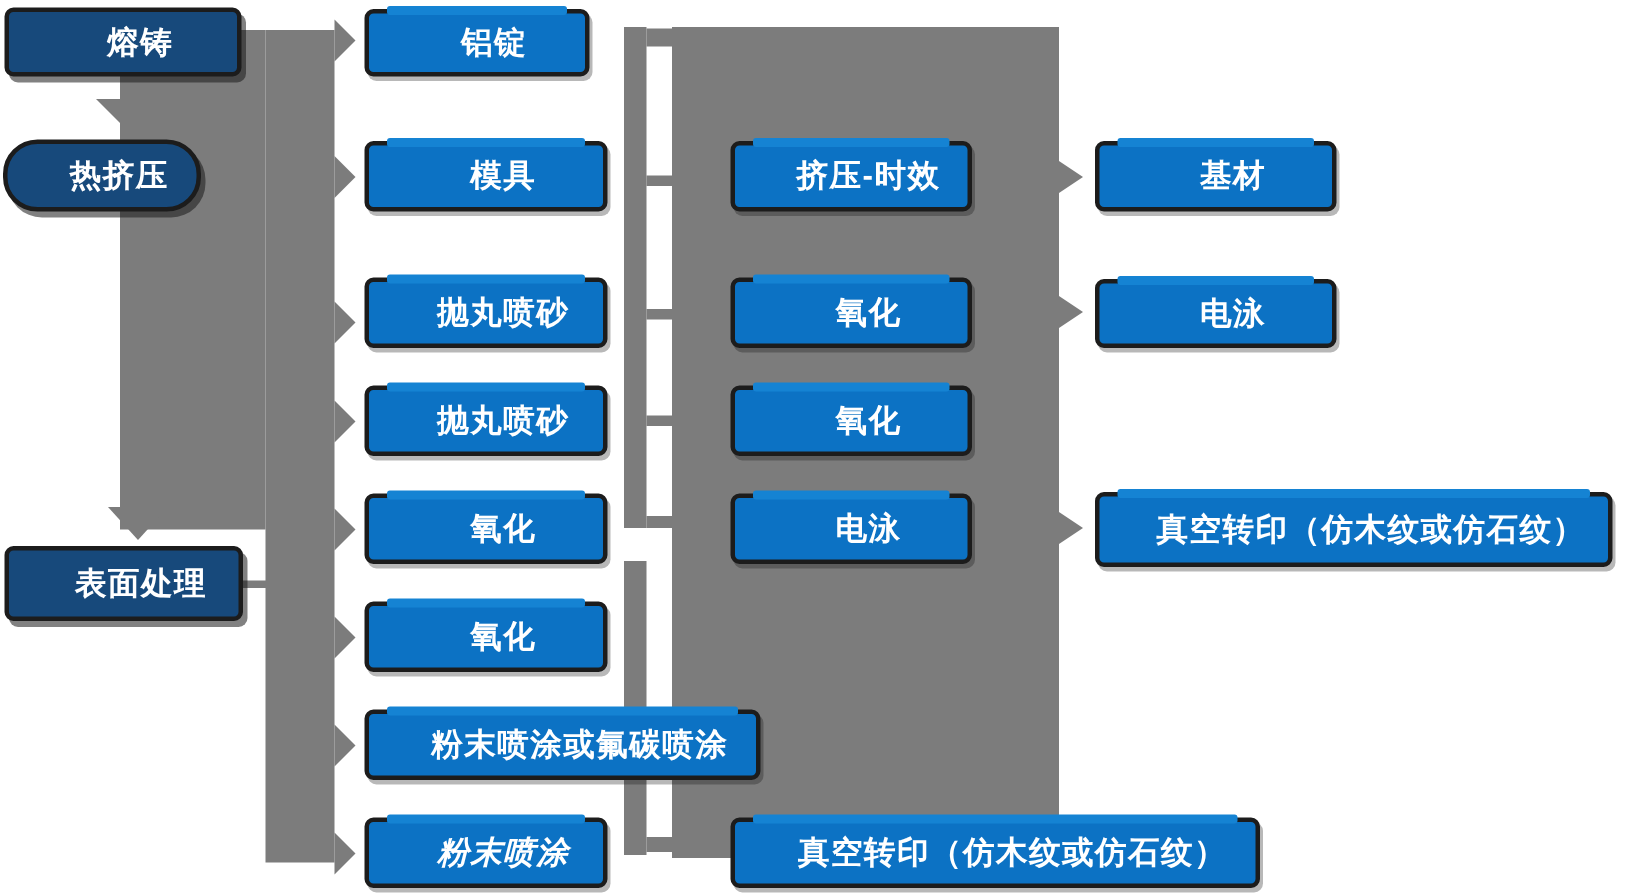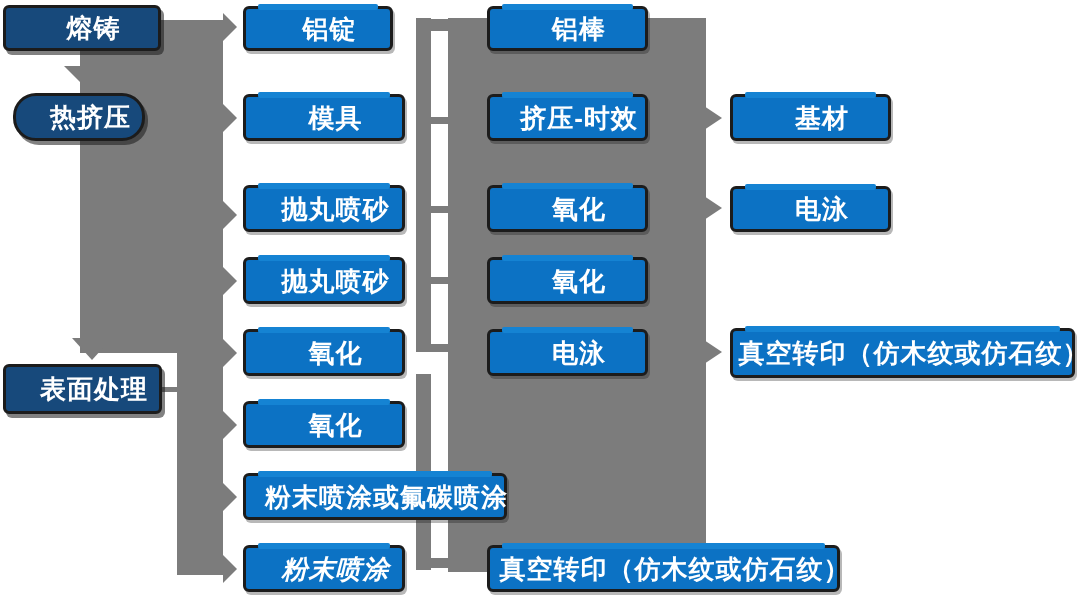--- a/index.html
+++ b/index.html
@@ -20,21 +20,21 @@
     font-family:"Liberation Sans","DejaVu Sans",sans-serif;
   }
   #connector-layer{position:absolute;left:0;top:0;z-index:1;}
   .connector-shape{fill:var(--connector);stroke:none;}
   .node{
     position:absolute;
     z-index:2;
     display:flex;align-items:center;justify-content:center;
     box-sizing:border-box;
     color:var(--text);
-    font-size:26px;font-weight:bold;
+    font-size:21px;font-weight:bold;
     line-height:1;letter-spacing:1px;
     border:3px solid var(--box-border);
     border-radius:6px;
     text-align:center;
     white-space:nowrap;
     padding-left:23px;
   }
   .node.dark{
     background:var(--box-dark);
     box-shadow:3px 4px 0 rgba(25,25,25,0.55);
@@ -86,33 +86,32 @@
     <rect class="connector-shape" x="431" y="558" width="17" height="10"></rect>
 
     <rect class="connector-shape" x="448" y="18" width="258" height="554"></rect>
 
     <polygon class="connector-shape" points="704,106 704,130 722,118"></polygon>
     <polygon class="connector-shape" points="704,196 704,220 722,208"></polygon>
     <polygon class="connector-shape" points="704,340 704,364 722,352"></polygon>
   </svg>
 
   <div class="node dark" style="left:3px;top:5px;width:158px;height:46px;">熔铸</div>
-  <div class="node dark" style="left:13px;top:93px;width:132px;height:48px;border-radius:23px;">热挤压</div>
+  <div class="node dark" style="left:2px;top:93px;width:132px;height:48px;border-radius:23px;">热挤压</div>
   <div class="node dark" style="left:3px;top:364px;width:159px;height:50px;">表面处理</div>
 
   <div class="node light" style="left:243px;top:6px;width:150px;height:45px;">铝锭</div>
   <div class="node light" style="left:243px;top:94px;width:162px;height:47px;">模具</div>
   <div class="node light" style="left:243px;top:185px;width:162px;height:47px;">抛丸喷砂</div>
   <div class="node light" style="left:243px;top:257px;width:162px;height:47px;">抛丸喷砂</div>
   <div class="node light" style="left:243px;top:329px;width:162px;height:47px;">氧化</div>
   <div class="node light" style="left:243px;top:401px;width:162px;height:47px;">氧化</div>
   <div class="node light" style="left:243px;top:473px;width:264px;height:47px;">粉末喷涂或氟碳喷涂</div>
   <div class="node light" style="left:243px;top:545px;width:162px;height:47px;font-style:italic;">粉末喷涂</div>
 
-  <div class="node light" style="left:487px;top:6px;width:161px;height:45px;">铝棒</div>
   <div class="node light" style="left:487px;top:94px;width:161px;height:47px;">挤压-时效</div>
   <div class="node light" style="left:487px;top:185px;width:161px;height:47px;">氧化</div>
   <div class="node light" style="left:487px;top:257px;width:161px;height:47px;">氧化</div>
   <div class="node light" style="left:487px;top:329px;width:161px;height:47px;">电泳</div>
   <div class="node light" style="left:487px;top:545px;width:353px;height:47px;">真空转印（仿木纹或仿石纹）</div>
 
   <div class="node light" style="left:730px;top:94px;width:161px;height:47px;">基材</div>
   <div class="node light" style="left:730px;top:186px;width:161px;height:46px;">电泳</div>
   <div class="node light" style="left:730px;top:328px;width:345px;height:50px;">真空转印（仿木纹或仿石纹）</div>
 

